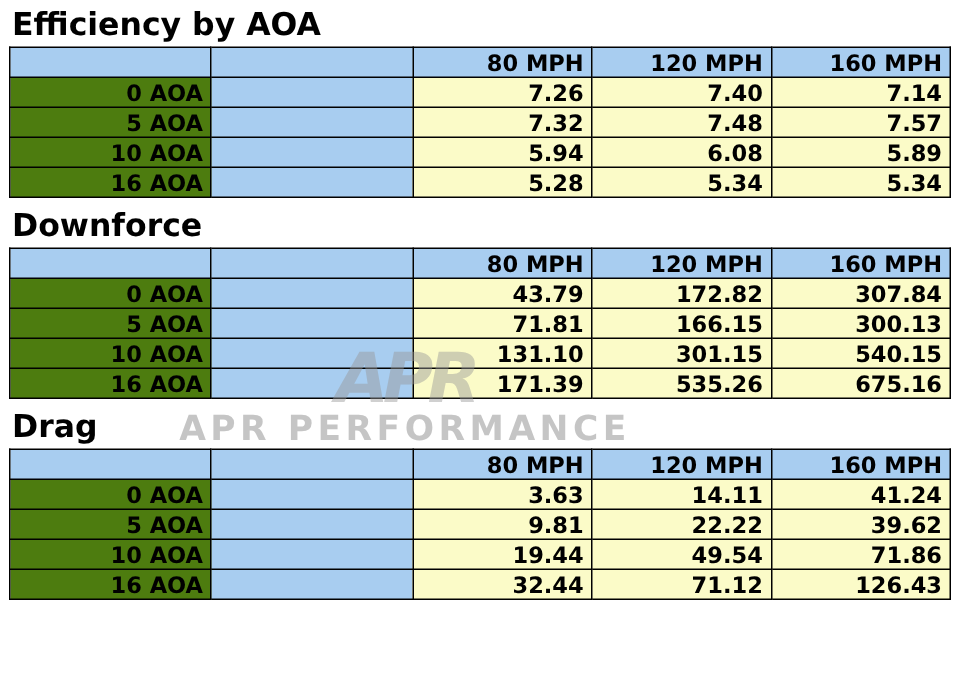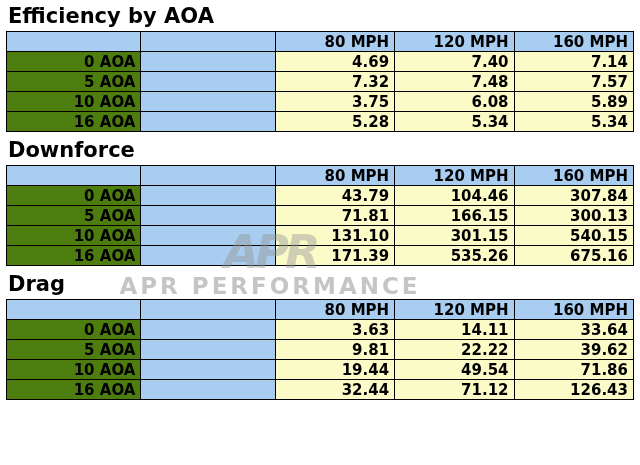--- a/index.html
+++ b/index.html
@@ -125,35 +125,35 @@
           <th class="blankcol"></th>
           <th class="speed">80 MPH</th>
           <th class="speed">120 MPH</th>
           <th class="speed">160 MPH</th>
         </tr>
       </thead>
       <tbody>
         <tr>
           <td class="rowhead">0 AOA</td>
           <td class="pad"></td>
-          <td class="val">4.69</td>
+          <td class="val">7.26</td>
           <td class="val">7.40</td>
           <td class="val">7.14</td>
         </tr>
         <tr>
           <td class="rowhead">5 AOA</td>
           <td class="pad"></td>
           <td class="val">7.32</td>
           <td class="val">7.48</td>
           <td class="val">7.57</td>
         </tr>
         <tr>
           <td class="rowhead">10 AOA</td>
           <td class="pad"></td>
-          <td class="val">3.75</td>
+          <td class="val">5.94</td>
           <td class="val">6.08</td>
           <td class="val">5.89</td>
         </tr>
         <tr>
           <td class="rowhead">16 AOA</td>
           <td class="pad"></td>
           <td class="val">5.28</td>
           <td class="val">5.34</td>
           <td class="val">5.34</td>
         </tr>
@@ -171,21 +171,21 @@
           <th class="speed">80 MPH</th>
           <th class="speed">120 MPH</th>
           <th class="speed">160 MPH</th>
         </tr>
       </thead>
       <tbody>
         <tr>
           <td class="rowhead">0 AOA</td>
           <td class="pad"></td>
           <td class="val">43.79</td>
-          <td class="val">104.46</td>
+          <td class="val">172.82</td>
           <td class="val">307.84</td>
         </tr>
         <tr>
           <td class="rowhead">5 AOA</td>
           <td class="pad"></td>
           <td class="val">71.81</td>
           <td class="val">166.15</td>
           <td class="val">300.13</td>
         </tr>
         <tr>
@@ -217,21 +217,21 @@
           <th class="speed">120 MPH</th>
           <th class="speed">160 MPH</th>
         </tr>
       </thead>
       <tbody>
         <tr>
           <td class="rowhead">0 AOA</td>
           <td class="pad"></td>
           <td class="val">3.63</td>
           <td class="val">14.11</td>
-          <td class="val">33.64</td>
+          <td class="val">41.24</td>
         </tr>
         <tr>
           <td class="rowhead">5 AOA</td>
           <td class="pad"></td>
           <td class="val">9.81</td>
           <td class="val">22.22</td>
           <td class="val">39.62</td>
         </tr>
         <tr>
           <td class="rowhead">10 AOA</td>

